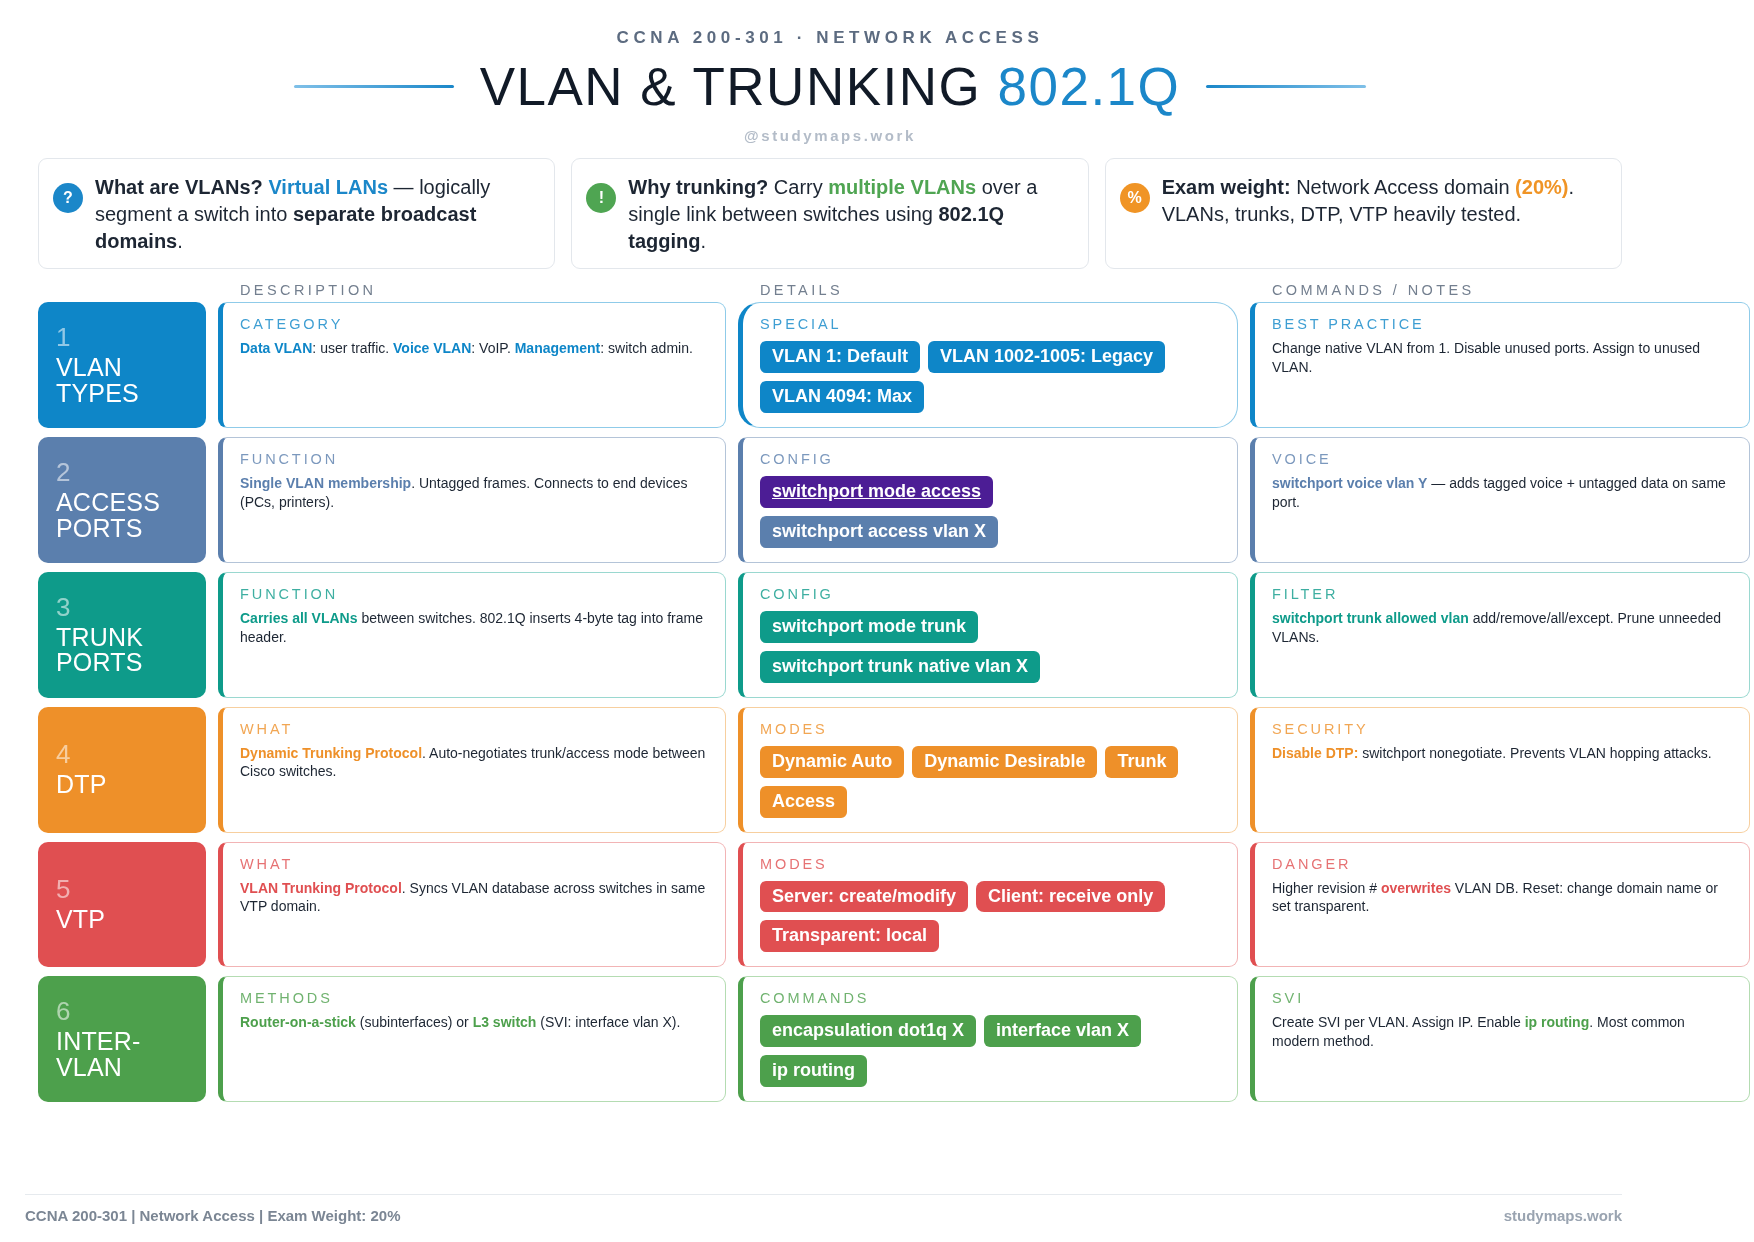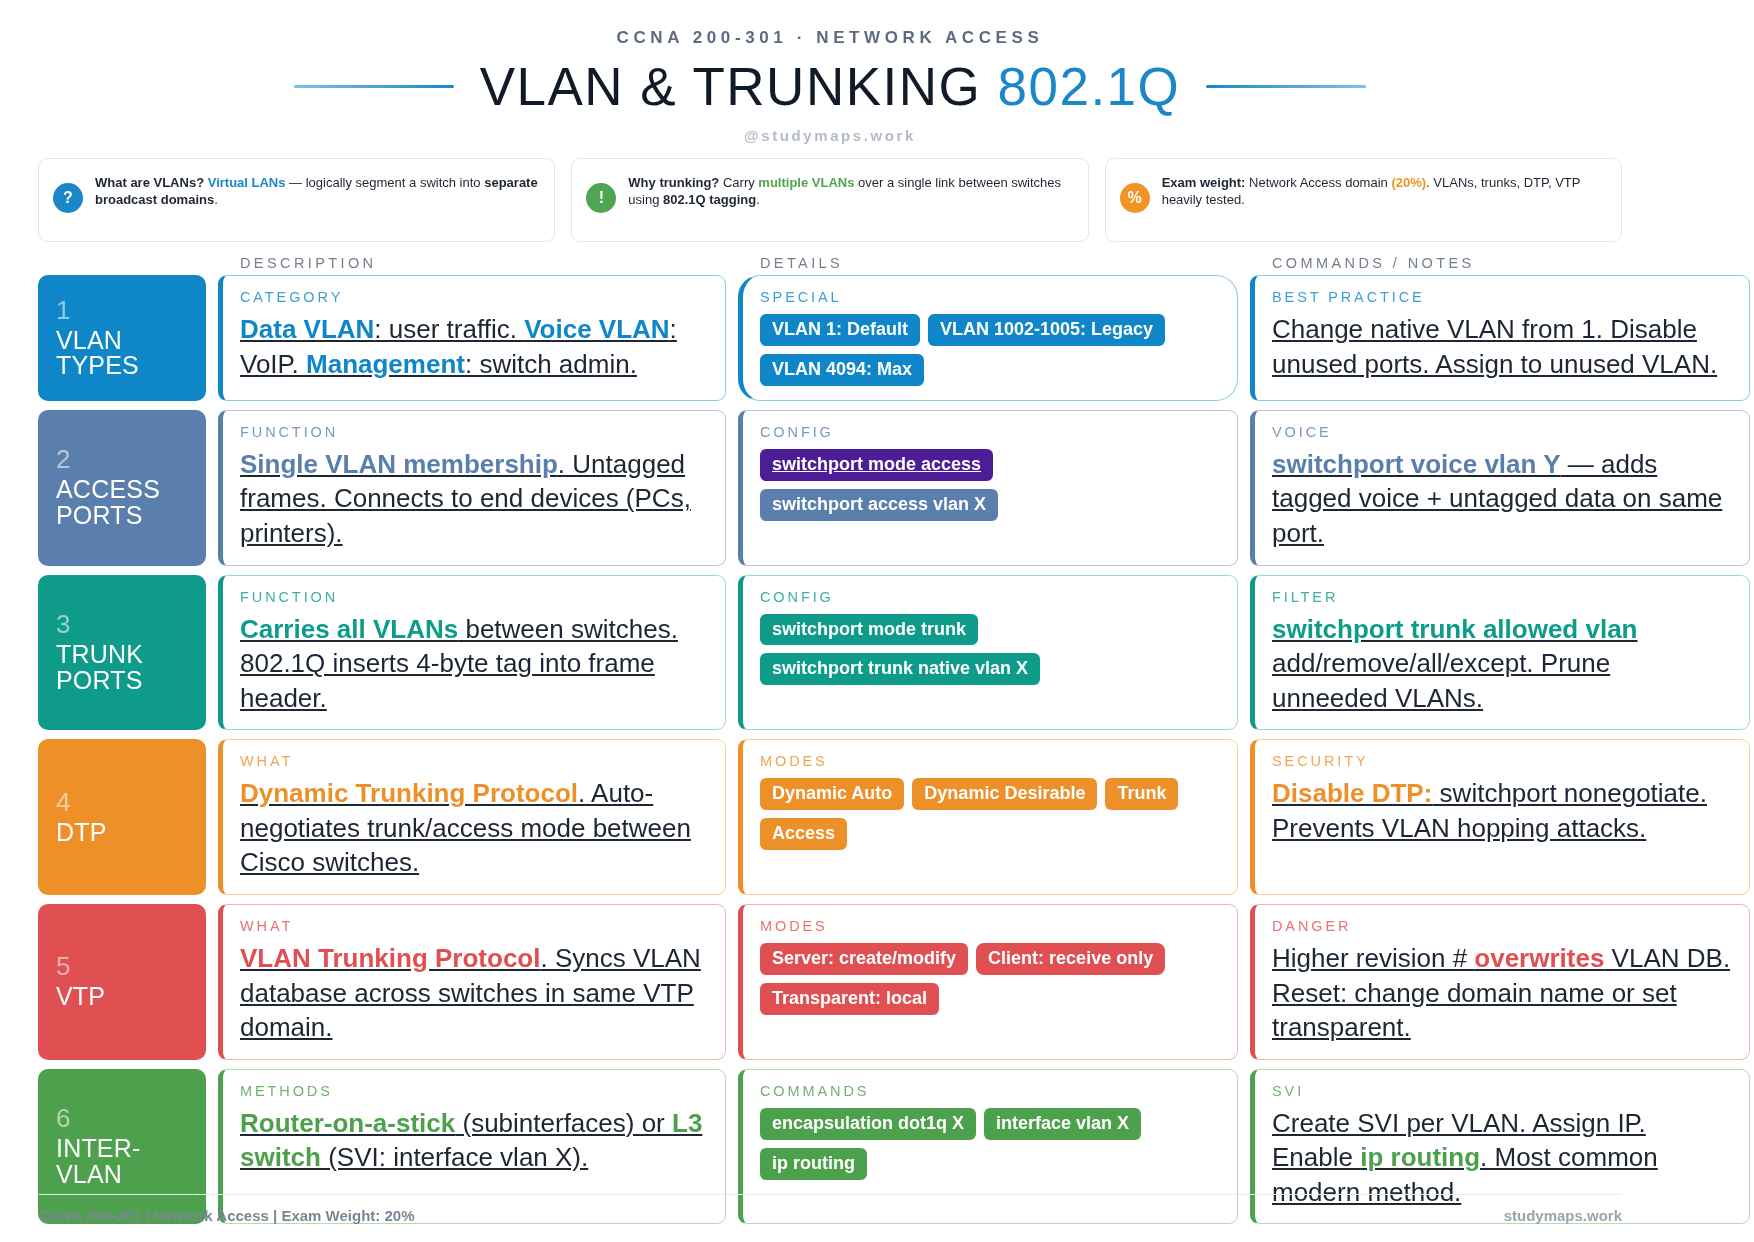--- a/index.html
+++ b/index.html
@@ -80,21 +80,21 @@
     flex: 0 0 auto;
     width: 30px; height: 30px;
     border-radius: 50%;
     color: #fff;
     font-size: 16px;
     font-weight: 700;
     display: flex; align-items: center; justify-content: center;
     margin-top: 10px;
   }
   .callout .ctext {
-    font-size: 13px;
+    font-size: 20px;
     line-height: 1.34;
     color: #1d2633;
     padding-top: 1px;
   }
   .hl-blue { color: #1b87c9; font-weight: 700; }
   .hl-green { color: #4fa552; font-weight: 700; }
   .hl-orange { color: #f09425; font-weight: 700; }
 
   
   .colheads {
@@ -149,40 +149,39 @@
     display: flex;
     flex-direction: column;
   }
   .cell .label {
     font-size: 14.5px;
     letter-spacing: 2.9px;
     font-weight: 500;
     margin-bottom: 7px;
   }
   .cell .body {
-    font-size: 26px;
+    font-size: 14px;
     line-height: 1.33;
     color: #1d2633;
-    text-decoration: underline;
   }
   .tags { display: flex; flex-wrap: wrap; gap: 8px; margin-top: 2px; }
   .tag {
     color: #fff;
     font-size: 18px;
     font-weight: 700;
     padding: 6px 12px 7px 12px;
     border-radius: 6px;
     line-height: 1.05;
     white-space: nowrap;
   }
 
   
   .footer {
     position: absolute;
-    left: 39px; right: 38px;
+    left: 25px; right: 38px;
     bottom: 18px;
     border-top: 1px solid #e6eaee;
     padding-top: 12px;
     display: flex;
     justify-content: space-between;
     align-items: center;
   }
   .footer .left { font-size: 15px; color: #7b8694; font-weight: 600; }
   .footer .right { font-size: 15px; color: #9aa4b1; font-weight: 700; }
 </style>

